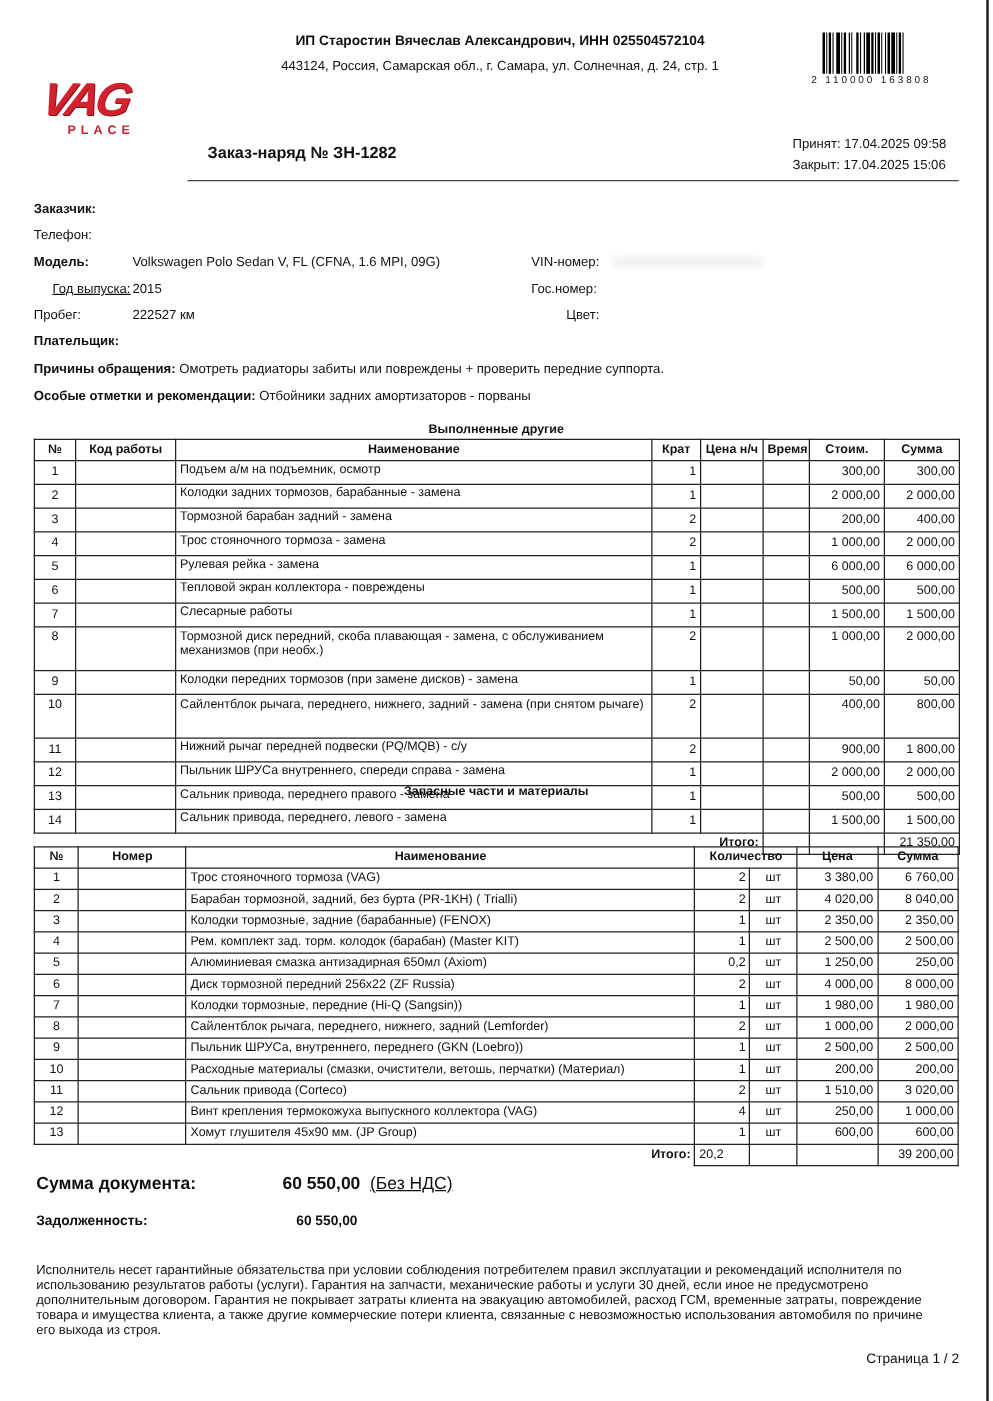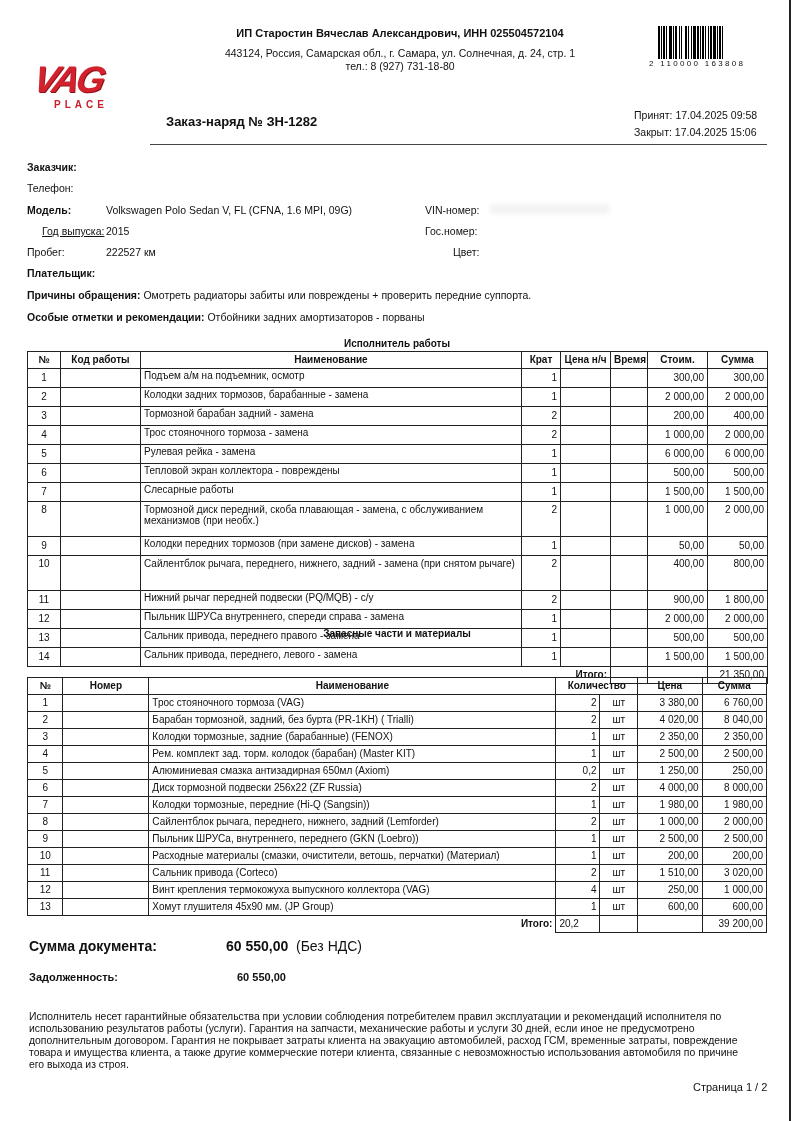--- a/index.html
+++ b/index.html
@@ -48,40 +48,39 @@
   table.grid th { font-weight: bold; text-align: center; }
   table.grid td.c { text-align: center; }
   table.grid td.r { text-align: right; }
   table.grid td.wrap { white-space: normal; line-height: 11px; padding-top: 1px; padding-bottom: 1px; vertical-align: top; }
   table.grid tr.tall td { height: 31px; vertical-align: top; padding-top: 2px; }
   table.grid td.noborder { border: none; }
   table.grid td.total-lbl { border: none; text-align: right; font-weight: bold; }
 
   .doc-sum-lbl { position: absolute; left: 29px; top: 938px; font-size: 14px; font-weight: bold; }
   .doc-sum-val { position: absolute; left: 226px; top: 938px; font-size: 14px; font-weight: bold; }
-  .doc-sum-vat { position: absolute; left: 296px; top: 938px; font-size: 14px; }
+  .doc-sum-vat { position: absolute; left: 296px; top: 938px; font-size: 14px; text-decoration: underline; }
   .debt-lbl { position: absolute; left: 29px; top: 971px; font-size: 11px; font-weight: bold; }
   .debt-val { position: absolute; left: 237px; top: 971px; font-size: 11px; font-weight: bold; }
 
   .warranty { position: absolute; left: 29px; top: 1011px; width: 720px; font-size: 10.4px; line-height: 12px; }
   .page-num { position: absolute; left: 693px; top: 1081px; font-size: 11px; }
 </style>
 </head>
 <body>
 
 <div class="right-border"></div>
 
 <div class="logo">
   <div class="logo-vag">VAG</div>
   <div class="logo-place">PLACE</div>
 </div>
 <div class="company">ИП Старостин Вячеслав Александрович, ИНН 025504572104</div>
 <div class="address">
   <div>443124, Россия, Самарская обл., г. Самара, ул. Солнечная, д. 24, стр. 1</div>
-  <div>тел.: 8 (927) 731-18-80</div>
 </div>
 <div class="barcode">
   <div class="barcode-bars" id="bars">
       <span style="width: 2px; background: rgb(0, 0, 0);"></span>
       <span style="width: 1px; background: rgb(255, 255, 255);"></span>
       <span style="width: 1px; background: rgb(0, 0, 0);"></span>
       <span style="width: 1px; background: rgb(255, 255, 255);"></span>
       <span style="width: 2px; background: rgb(0, 0, 0);"></span>
       <span style="width: 1px; background: rgb(255, 255, 255);"></span>
       <span style="width: 1px; background: rgb(0, 0, 0);"></span>
@@ -148,21 +147,21 @@
 <div class="info lbl-b" style="left:27px;top:267px;">Плательщик:</div>
 <div class="info" style="left:27px;top:289px;">
   <span class="lbl-b">Причины обращения:</span>
   <span>Омотреть радиаторы забиты или повреждены + проверить передние суппорта.</span>
 </div>
 <div class="info" style="left:27px;top:311px;">
   <span class="lbl-b">Особые отметки и рекомендации:</span>
   <span>Отбойники задних амортизаторов - порваны</span>
 </div>
 
-<div class="section-title" style="left:27px;top:338px;width:740px;">Исполнитель работы</div>
+<div class="section-title" style="left:27px;top:338px;width:740px;">Выполненные другие</div>
 <table class="grid" id="works-table" style="left:27px;top:351px;width:740px;">
   <colgroup>
     <col style="width:33px">
       <col style="width:80px">
       <col style="width:381px">
       <col style="width:39px">
     <col style="width:50px">
       <col style="width:37px">
       <col style="width:60px">
       <col style="width:60px">
@@ -395,21 +394,21 @@
         <td></td>
         <td>Алюминиевая смазка антизадирная 650мл (Axiom)</td>
         <td class="r">0,2</td>
         <td class="c">шт</td>
         <td class="r">1 250,00</td>
         <td class="r">250,00</td>
       </tr>
       <tr>
         <td class="c">6</td>
         <td></td>
-        <td>Диск тормозной подвески 256x22 (ZF Russia)</td>
+        <td>Диск тормозной передний 256x22 (ZF Russia)</td>
         <td class="r">2</td>
         <td class="c">шт</td>
         <td class="r">4 000,00</td>
         <td class="r">8 000,00</td>
       </tr>
       <tr>
         <td class="c">7</td>
         <td></td>
         <td>Колодки тормозные, передние (Hi-Q (Sangsin))</td>
         <td class="r">1</td>

